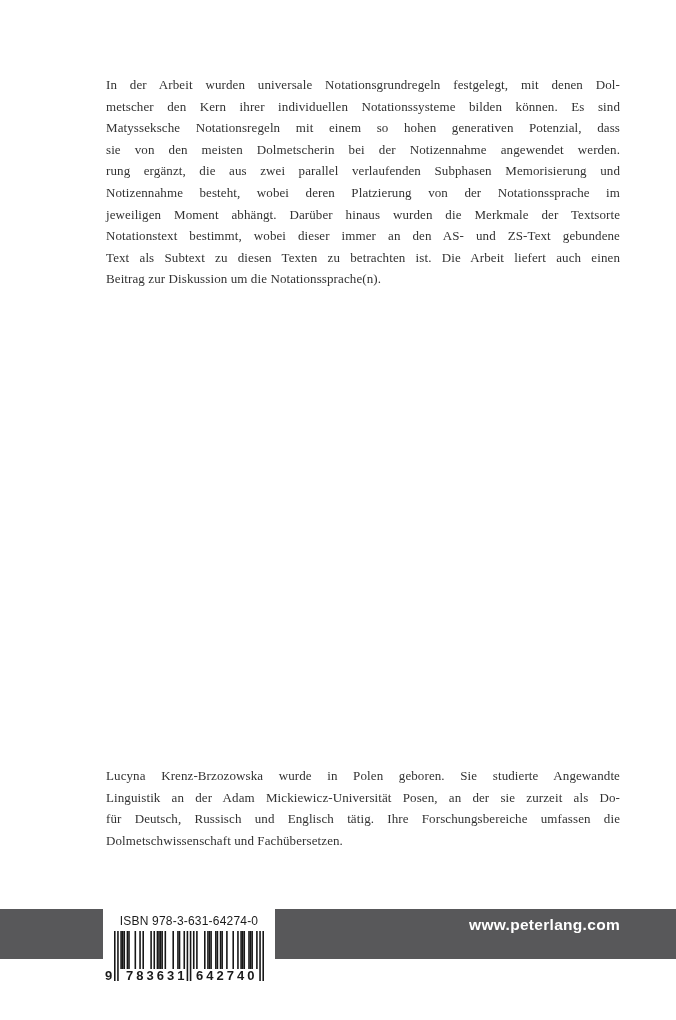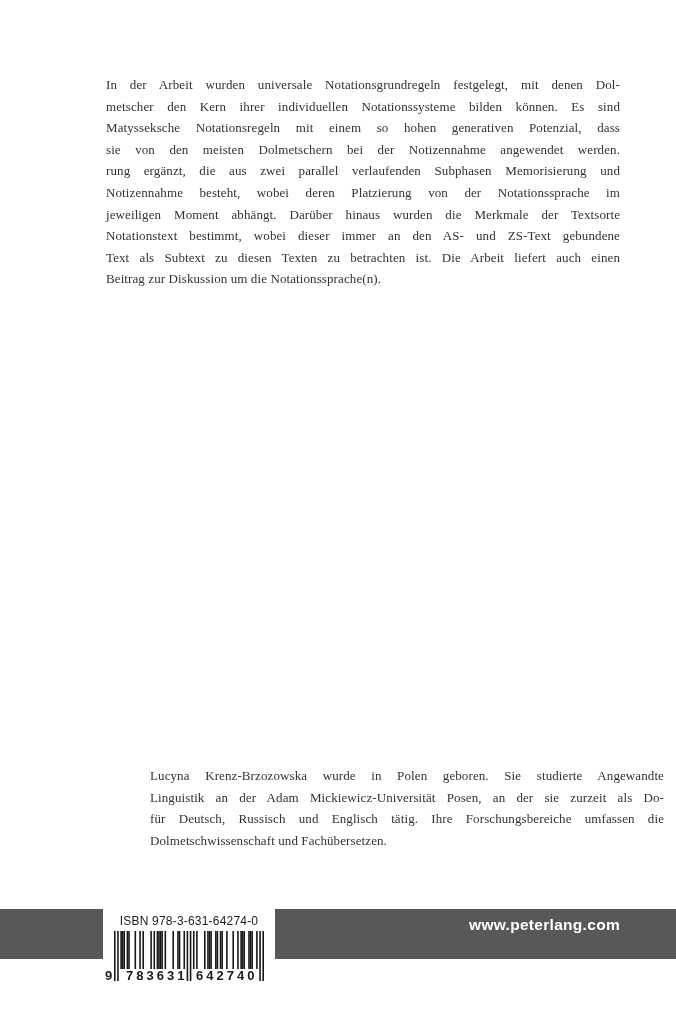--- a/index.html
+++ b/index.html
@@ -22,21 +22,21 @@
     line-height: 21.6px;
     letter-spacing: 0.1px;
   }
   .para .line {
     text-align: justify;
     text-align-last: justify;
     white-space: normal;
   }
   .para .line:last-child { text-align-last: left; }
   .synopsis { left: 106px; top: 74px;  width: 514px; }
-  .bio      { left: 106px; top: 765px; width: 514px; margin-left: 44px; }
+  .bio      { left: 106px; top: 765px; width: 514px; }
 
   
   .footer-bar {
     position: absolute;
     left: 0; top: 909px;
     width: 676px; height: 50px;
     background: var(--bar-color, #58585a);
   }
   .website {
     position: absolute;
@@ -88,21 +88,21 @@
 <div class="cover">
 
   <div class="para synopsis">
 
       <div class="line">In der Arbeit wurden universale Notationsgrundregeln festgelegt, mit denen Dol-</div>
 
       <div class="line">metscher den Kern ihrer individuellen Notationssysteme bilden können. Es sind</div>
 
       <div class="line">Matysseksche Notationsregeln mit einem so hohen generativen Potenzial, dass</div>
 
-      <div class="line">sie von den meisten Dolmetschern bei der Notizennahme angewendet werden.</div>
+      <div class="line">sie von den meisten Dolmetscherin bei der Notizennahme angewendet werden.</div>
 
 
       <div class="line">rung ergänzt, die aus zwei parallel verlaufenden Subphasen Memorisierung und</div>
 
       <div class="line">Notizennahme besteht, wobei deren Platzierung von der Notationssprache im</div>
 
       <div class="line">jeweiligen Moment abhängt. Darüber hinaus wurden die Merkmale der Textsorte</div>
 
       <div class="line">Notationstext bestimmt, wobei dieser immer an den AS- und ZS-Text gebundene</div>
 

